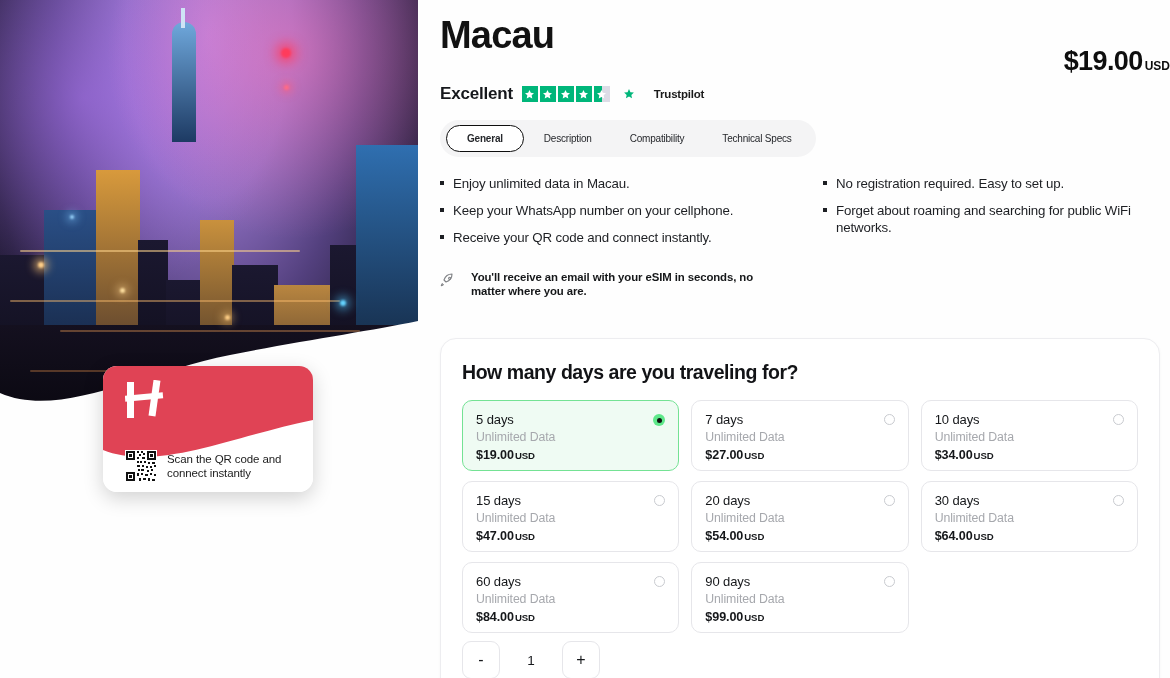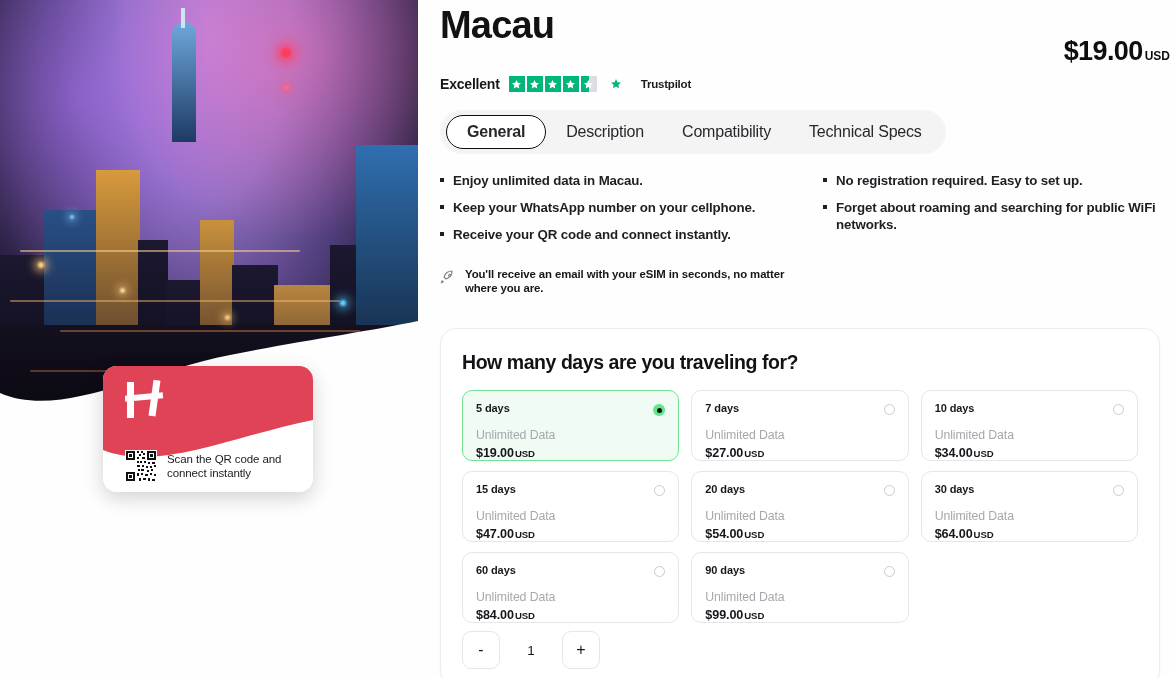--- a/index.html
+++ b/index.html
@@ -61,75 +61,75 @@
     background-image:
       linear-gradient(90deg,#111 0 25%,transparent 25% 100%),
       linear-gradient(180deg,#111 0 25%,transparent 25% 100%);
     position:relative;
   }
   .promo-text {
     font-size: 11.5px; line-height: 14px; color:#1c1c1c; letter-spacing:-0.1px;
   }
 
   
-  .right { position:absolute; left:440px; top:8px; width:730px; height:484px; }
+  .right { position:absolute; left:440px; top:18px; width:730px; height:484px; }
 
   .title-row { position:relative; height:72px; }
   .title {
     position:absolute; left:0; top:-4px;
     font-size: 38px; font-weight:700; letter-spacing:-0.8px; color:#121212;
   }
   .price {
     position:absolute; right:0; top:28px;
     font-size: 27px; font-weight:800; letter-spacing:-0.6px; color:#0e0e0e;
     white-space:nowrap;
   }
   .price .cur { font-size: 12px; font-weight:700; letter-spacing:0; margin-left:2px; }
 
   .rating { display:flex; align-items:center; gap:9px; height:20px; margin-top:-6px; }
-  .rating-word { font-size:14px; font-weight:700; color:#16181c; letter-spacing:-0.2px; }
+  .rating-word { font-size:17px; font-weight:700; color:#16181c; letter-spacing:-0.2px; }
   .stars { display:flex; gap:2px; }
   .star-box { width:16px; height:16px; background:#00b67a; display:flex; align-items:center; justify-content:center; }
   .star-box.half { background: linear-gradient(90deg,#00b67a 0 50%, #dcdce6 50% 100%); }
   .star-box svg { width:11px; height:11px; }
   .tp { display:flex; align-items:center; gap:19px; margin-left:4px; }
   .tp-name { font-size:11.5px; font-weight:700; color:#1b1b1b; letter-spacing:-0.2px; }
 
   
   .tabs {
     margin-top: 16px;
     display:inline-flex; align-items:center;
     background:#f4f4f5; border-radius:22px; padding:5px 6px; gap:2px;
   }
   .tab {
-    font-size:16px; color:#26282c; padding:7px 17px; border-radius:18px;
+    font-size:10px; color:#26282c; padding:7px 17px; border-radius:18px;
     background:transparent; border:1.6px solid transparent; cursor:pointer;
     letter-spacing:-0.2px; white-space:nowrap;
   }
   .tab.active {
     background:#ffffff; border-color:#0e0e0e; font-weight:700; padding:7px 20px;
   }
 
   
   .bullets {
     margin-top: 18px; display:flex; gap:0;
   }
   .bullet-col { width:50%; padding-right:18px; }
   .bullet-col:last-child { padding-right:0; padding-left:18px; }
   .bullet {
     position:relative; padding-left:13px; font-size:13.3px; line-height:17px;
-    color:#1d1f23; margin-bottom:10px; letter-spacing:-0.15px;font-weight:bold;
+    color:#1d1f23; margin-bottom:10px; letter-spacing:-0.15px;
   }
   .bullet::before {
     content:""; position:absolute; left:0; top:6px; width:4px; height:4px;
     background:#1d1f23;
   }
 
   .note {
-    margin-top: 14px; display:flex; align-items:flex-start; gap:9px; max-width:350px;
+    margin-top: 14px; display:flex; align-items:flex-start; gap:15px; max-width:350px;
   }
   .note-icon { flex:0 0 16px; margin-top:2px; opacity:.7; }
   .note-text { font-size:11.4px; line-height:14px; font-weight:700; color:#151719; letter-spacing:-0.1px; }
 
   
   .panel {
     position:absolute; left:0; top:320px; width:720px; height:358px;
     background:#ffffff; border:1px solid #ededf0; border-radius:16px;
     box-shadow: 0 1px 3px rgba(0,0,0,0.04);
     padding: 22px 21px 0 21px;
@@ -138,22 +138,22 @@
     font-size:19.5px; font-weight:700; letter-spacing:-0.45px; color:#121316; margin-bottom:16px;
   }
   .plan-grid {
     display:grid; grid-template-columns: repeat(3, 1fr); gap: 10px 12px;
   }
   .plan {
     position:relative; border:1px solid #e6e6ea; border-radius:10px;
     padding:11px 13px 12px 13px; height:71px; cursor:pointer; background:#fff;
   }
   .plan.selected { background:#effbf3; border-color:#74e294; }
-  .plan-days { font-size:11px; font-weight:700; color:#15171a; letter-spacing:-0.1px; }
-  .plan-data { font-size:12.3px; color:#a6a8ad; margin-top:14px; letter-spacing:-0.1px; }
+  .plan-days { font-size:13px; font-weight:400; color:#15171a; letter-spacing:-0.1px; }
+  .plan-data { font-size:12.3px; color:#a6a8ad; margin-top:3px; letter-spacing:-0.1px; }
   .plan-price { font-size:12.6px; font-weight:700; color:#15171a; margin-top:4px; letter-spacing:-0.1px; }
   .plan-price .cur { font-size:9.6px; font-weight:700; color:#15171a; margin-left:1px; }
   .radio {
     position:absolute; right:13px; top:13px; width:11px; height:11px;
     border-radius:50%; border:1px solid #c9cbd0; background:#fff;
   }
   .plan.selected .radio {
     border:none; background:#5ee88a; display:flex; align-items:center; justify-content:center;
     width:12px; height:12px;
   }

